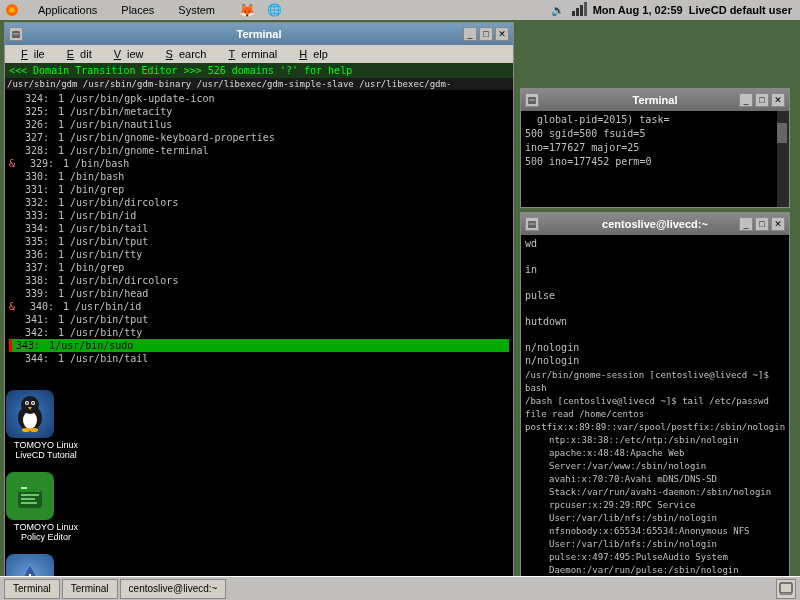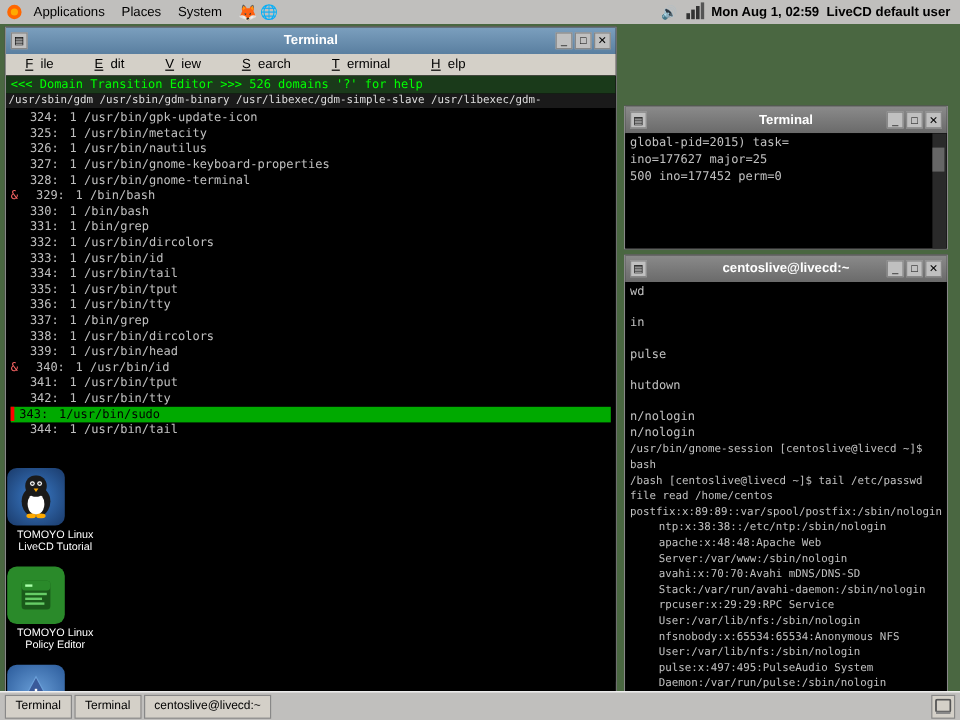--- a/index.html
+++ b/index.html
@@ -20,21 +20,21 @@
       background: #c0bfbd;
       display: flex;
       align-items: center;
       position: absolute;
       top: 0; left: 0;
       z-index: 100;
     }
     #topbar .left-items {
       display: flex;
       align-items: center;
-      gap: 2px;
+      gap: 12px;
       padding-left: 4px;
     }
     #topbar .logo {
       width: 16px;
       height: 16px;
       display: flex;
       align-items: center;
       justify-content: center;
     }
     #topbar .menu-item {
@@ -117,21 +117,21 @@
       justify-content: center;
       cursor: pointer;
     }
 
     .win-menubar {
       height: 18px;
       background: #d4d0c8;
       display: flex;
       align-items: center;
       padding: 0 4px;
-      gap: 16px;
+      gap: 4px;
     }
     .win-menubar span {
       padding: 0 6px;
       font-size: 11px;
       cursor: pointer;
       color: #000;
     }
     .underline {
       text-decoration: underline;
     }
@@ -419,21 +419,22 @@
       <div class="win-btn-left">▤</div>
     </div>
     <span class="win-title">Terminal</span>
     <div class="win-controls">
       <div class="win-btn">_</div>
       <div class="win-btn">□</div>
       <div class="win-btn">✕</div>
     </div>
   </div>
   <div class="term2-content">
-    <div class="term-line" style="color:#c0c0c0; font-family:monospace; font-size:10px; line-height:14px;">global-pid=2015) task=</div>
+    <div class="term-line" style="color:#c0c0c0; font-family:monospace; font-size:10px; line-height:14px;margin-left:12px;">global-pid=2015) task=</div>
+    <div class="term-line" style="color:#c0c0c0; font-family:monospace; font-size:10px; line-height:14px;">500 sgid=500 fsuid=5</div>
     <div class="term-line" style="color:#c0c0c0; font-family:monospace; font-size:10px; line-height:14px;">ino=177627 major=25</div>
     <div class="term-line" style="color:#c0c0c0; font-family:monospace; font-size:10px; line-height:14px;">500 ino=177452 perm=0</div>
 
     <div style="position:absolute; right:0; top:0; width:12px; height:100%; background:#2a2a2a;">
       <div style="width:10px; height:20px; background:#666; margin: 2px auto; position:absolute; top:10px;"></div>
     </div>
   </div>
 </div>
 
 <div id="terminal-third">

